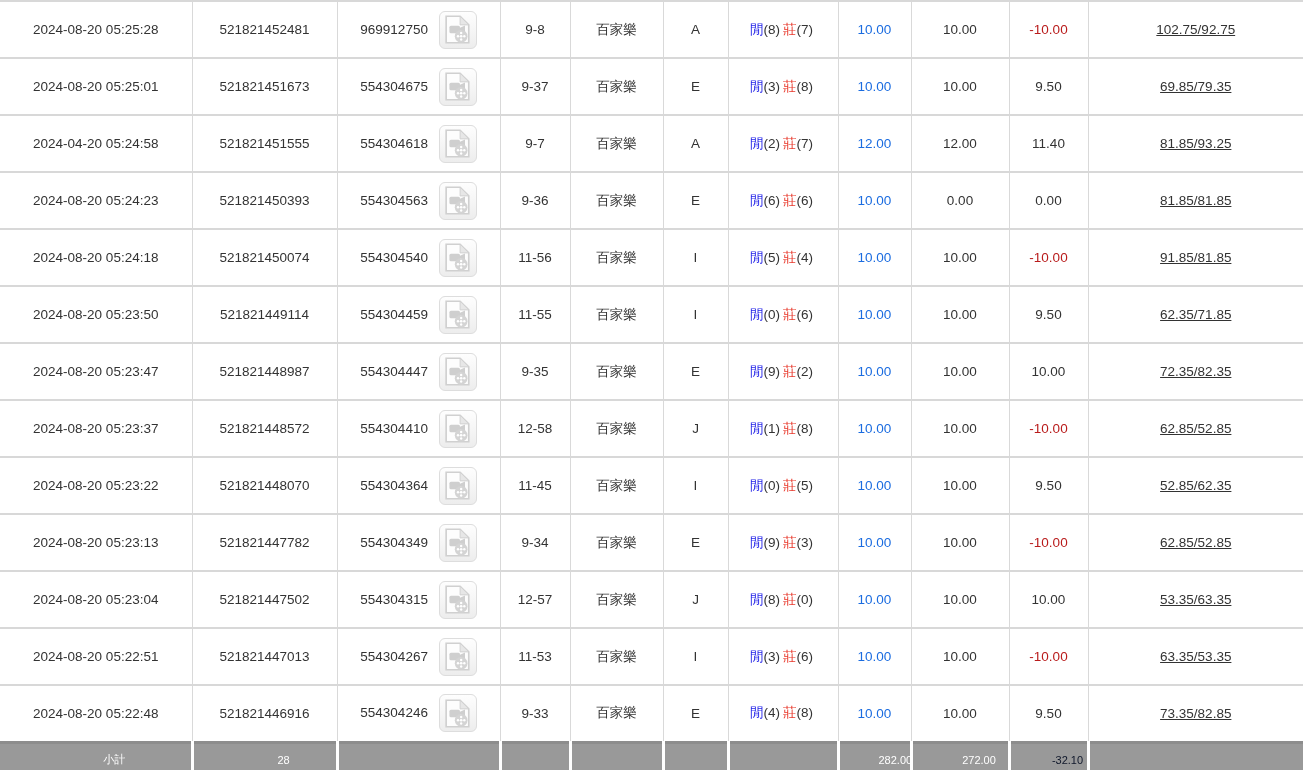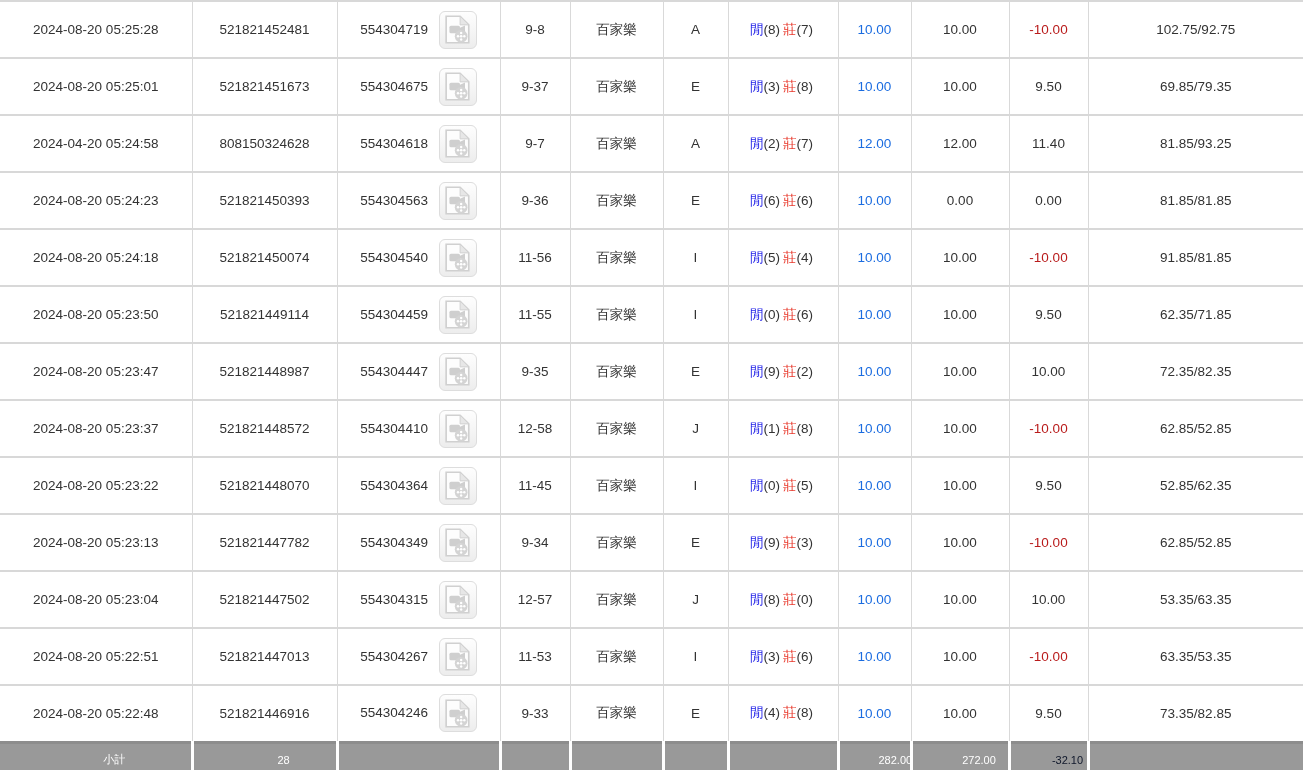--- a/index.html
+++ b/index.html
@@ -14,21 +14,21 @@
   table.bet-table td {
     text-align:center;
     vertical-align:middle;
     font-size:13.5px;
     color:#333;
     border-right:1px solid #d9d9d9;
     border-bottom:2px solid #d8d8d8;
     overflow:hidden;
     white-space:nowrap;
   }
-  table.bet-table td:last-child { border-right:none; }
+  table.bet-table td:last-child { border-right:none;text-decoration:underline; }
   tr.data-row { height:57px; }
   .player-label { color:#2323e8; }
   .banker-label { color:#e8392c; }
   .pts { color:#333; margin-right:3px; }
   .amt-link { color:#1b6ce0; cursor:pointer; }
   .neg { color:#b91c1c; }
   .video-btn {
     display:inline-flex;
     align-items:center;
     justify-content:center;
@@ -71,21 +71,21 @@
         <col style="width:73px">
         <col style="width:98px">
       <col style="width:79px">
         <col style="width:215px">
     </colgroup>
     <tbody>
         <tr class="data-row">
     <td><span>2024-08-20 05:25:28</span></td>
     <td><span>521821452481</span></td>
     <td>
-      <span>554304719</span>
+      <span>969912750</span>
       <span class="video-btn">
         <svg width="25" height="29" viewBox="0 0 26 30">
           <path d="M1.2 1.2 h14.5 l9 9 v18.6 h-23.5 z" fill="#fdfdfd" stroke="#d0d0d0" stroke-width="1.7"></path>
           <path d="M15.7 1.2 l9 9 h-9 z" fill="#e7e7e7" stroke="#d0d0d0" stroke-width="1"></path>
           <rect x="4.6" y="11" width="11" height="8" rx="1.6" fill="#cfcfcf"></rect>
           <path d="M15.6 13.2 l5.2 -2.4 v7 l-5.2 -2.4 z" fill="#cfcfcf"></path>
           <circle cx="16.8" cy="22" r="6.6" fill="#d4d4d4"></circle>
           <circle cx="16.8" cy="22" r="1.4" fill="#ffffff"></circle>
           <circle cx="16.8" cy="18.6" r="1.25" fill="#ffffff"></circle>
           <circle cx="16.8" cy="25.4" r="1.25" fill="#ffffff"></circle>
@@ -131,21 +131,21 @@
     <td>
       <span class="player-label">閒</span><span class="pts">(3)</span><span class="banker-label">莊</span><span class="pts">(8)</span>
     </td>
     <td><span class="amt-link">10.00</span></td>
     <td><span>10.00</span></td>
     <td><span>9.50</span></td>
     <td><span>69.85/79.35</span></td>
   </tr>
         <tr class="data-row">
     <td><span>2024-04-20 05:24:58</span></td>
-    <td><span>808150324628</span></td>
+    <td><span>521821451555</span></td>
     <td>
       <span>554304618</span>
       <span class="video-btn">
         <svg width="25" height="29" viewBox="0 0 26 30">
           <path d="M1.2 1.2 h14.5 l9 9 v18.6 h-23.5 z" fill="#fdfdfd" stroke="#d0d0d0" stroke-width="1.7"></path>
           <path d="M15.7 1.2 l9 9 h-9 z" fill="#e7e7e7" stroke="#d0d0d0" stroke-width="1"></path>
           <rect x="4.6" y="11" width="11" height="8" rx="1.6" fill="#cfcfcf"></rect>
           <path d="M15.6 13.2 l5.2 -2.4 v7 l-5.2 -2.4 z" fill="#cfcfcf"></path>
           <circle cx="16.8" cy="22" r="6.6" fill="#d4d4d4"></circle>
           <circle cx="16.8" cy="22" r="1.4" fill="#ffffff"></circle>

